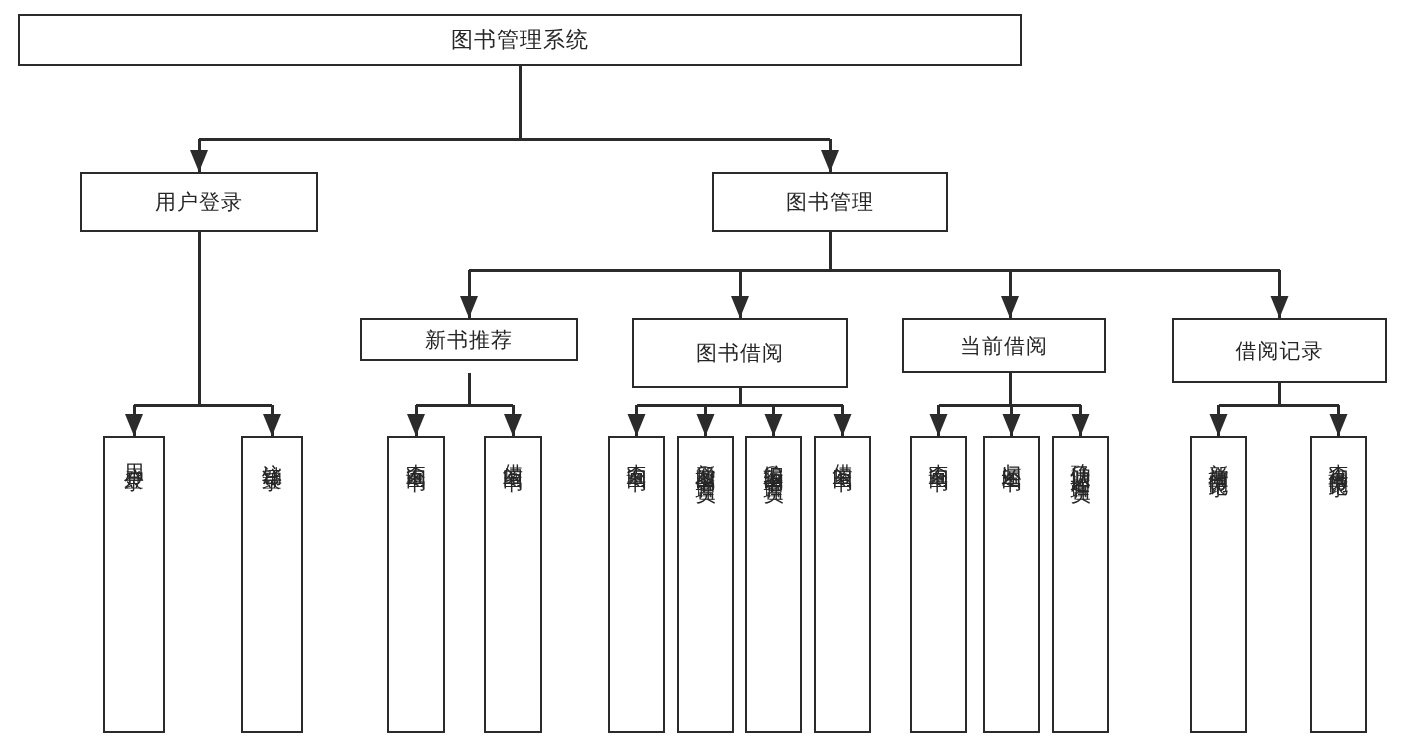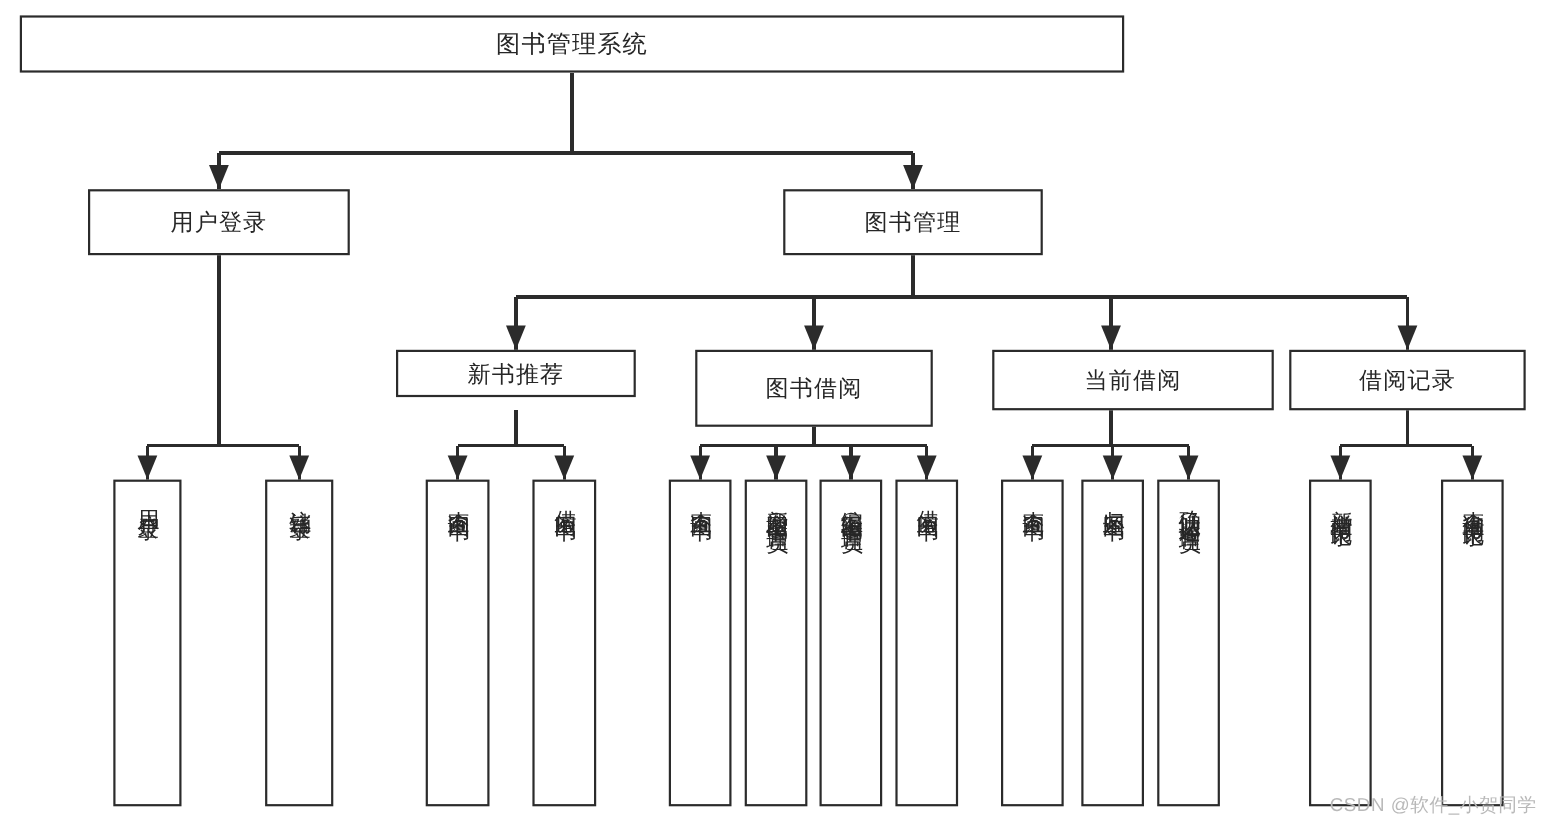--- a/index.html
+++ b/index.html
@@ -116,24 +116,24 @@
       </div>
       <div class="node h" style="left: 712px; top: 172px; width: 236px; height: 60px;">
         <span>图书管理</span>
       </div>
       <div class="node h" style="left: 360px; top: 318px; width: 218px; height: 43px;">
         <span>新书推荐</span>
       </div>
       <div class="node h" style="left: 632px; top: 318px; width: 216px; height: 70px;">
         <span>图书借阅</span>
       </div>
-      <div class="node h" style="left: 902px; top: 318px; width: 256px; height: 55px;">
+      <div class="node h" style="left: 902px; top: 318px; width: 204px; height: 55px;">
         <span>当前借阅</span>
       </div>
-      <div class="node h" style="left: 1172px; top: 318px; width: 215px; height: 55px;">
+      <div class="node h" style="left: 1172px; top: 318px; width: 215px; height: 65px;">
         <span>借阅记录</span>
       </div>
       <div class="node v" style="left: 103px; top: 436px; width: 62px; height: 297px;">
         <span class="vtxt">用户登录</span>
       </div>
       <div class="node v" style="left: 241px; top: 436px; width: 62px; height: 297px;">
         <span class="vtxt">注销登录</span>
       </div>
       <div class="node v" style="left: 387px; top: 436px; width: 58px; height: 297px;">
         <span class="vtxt">查询图书</span>
@@ -162,14 +162,13 @@
       <div class="node v" style="left: 1052px; top: 436px; width: 57px; height: 297px;">
         <span class="vtxt">确认归还（管理员）</span>
       </div>
       <div class="node v" style="left: 1190px; top: 436px; width: 57px; height: 297px;">
         <span class="vtxt">新增借阅记录</span>
       </div>
       <div class="node v" style="left: 1310px; top: 436px; width: 57px; height: 297px;">
         <span class="vtxt">查询借阅记录</span>
       </div>
     </div>
-  <div id="watermark">CSDN @软件_小贺同学</div>
 </div>
 
 </body></html>

